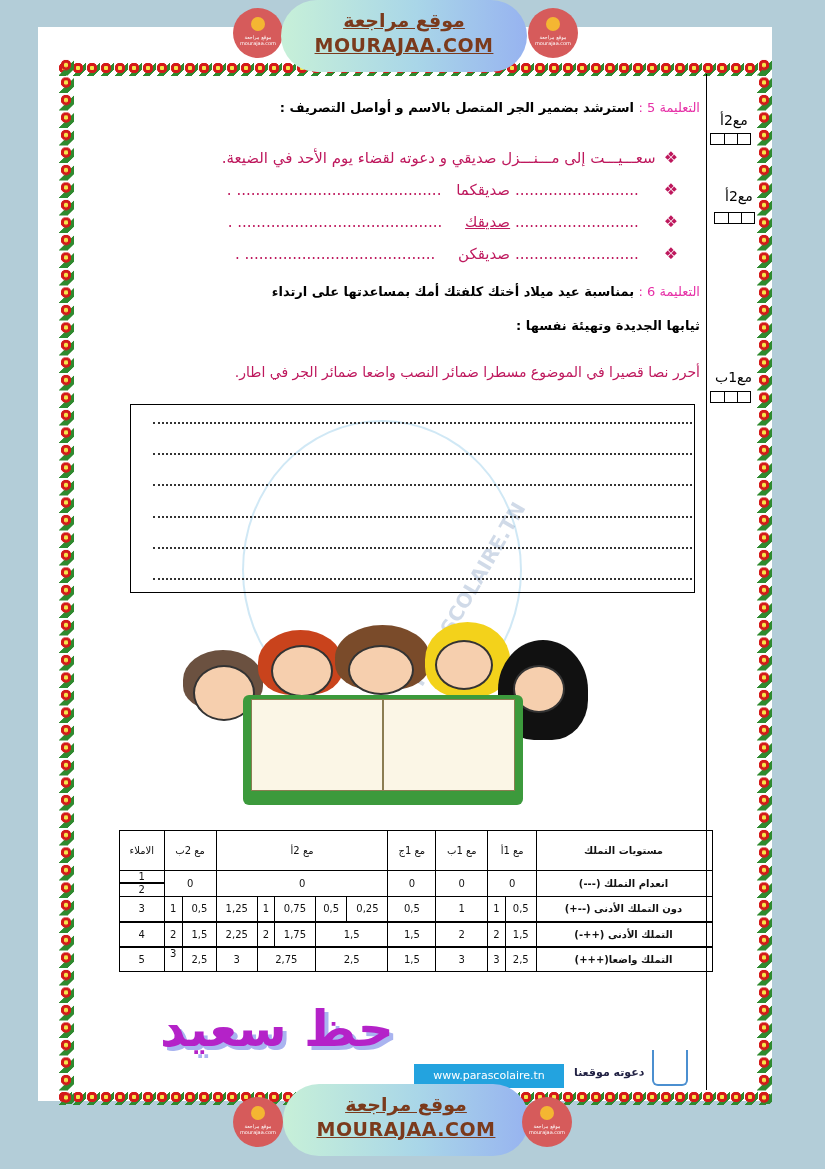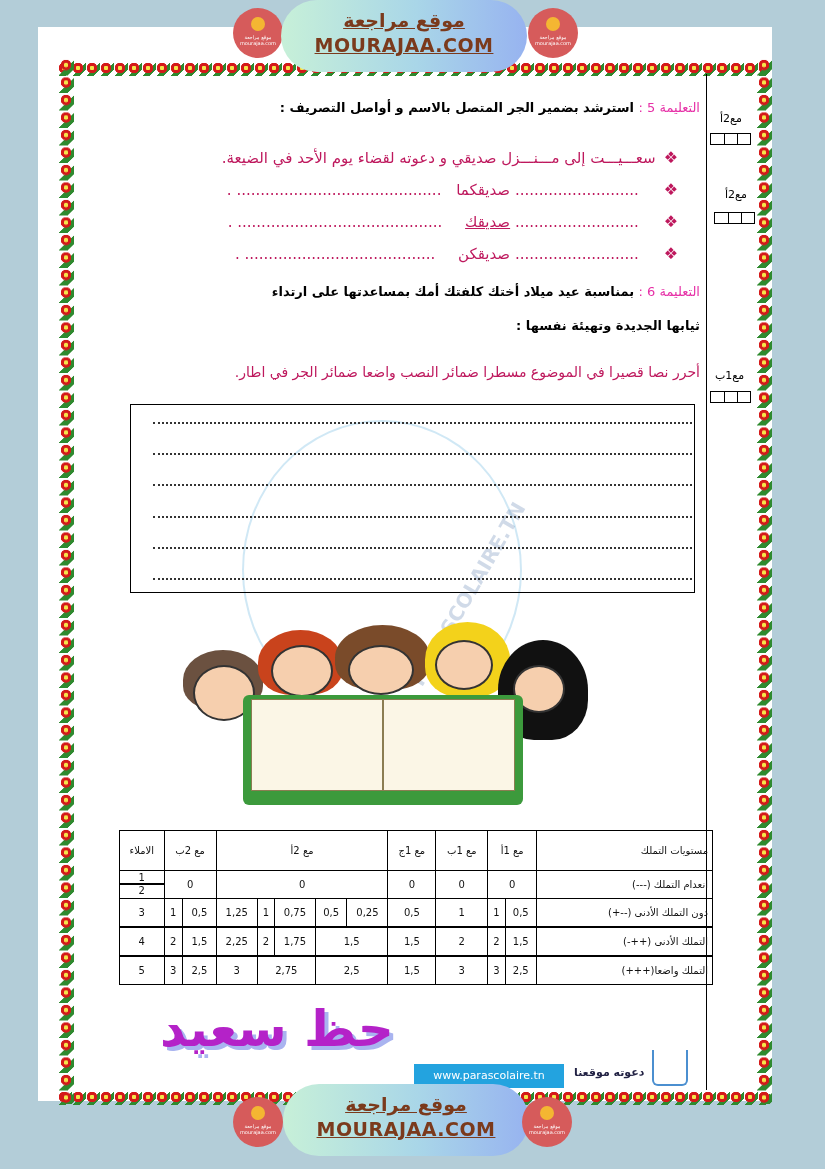--- a/index.html
+++ b/index.html
@@ -49,21 +49,21 @@
   .circle .dot { width: 14px; height: 14px; border-radius: 50%; background: #f4b632; margin: 9px auto 3px; }
   .circle .t { font-size: 5px; line-height: 6px; }
 
   
   .q-title { position: absolute; font-size: 13px; font-weight: bold; color: #000; white-space: nowrap; }
   .q-title .lbl { color: #e62fa6; font-weight: normal; }
   .line { position: absolute; font-size: 15px; color: #be185d; white-space: nowrap; }
   .bullet { font-size: 16px; margin-left: 8px; }
   .dots { letter-spacing: 1px; }
 
-  .score { position: absolute; font-size: 11px; color: #000; }
+  .score { position: absolute; font-size: 14px; color: #000; }
   .boxes { position: absolute; display: flex; border: 1.5px solid #000; height: 12px; }
   .boxes span { width: 13px; height: 100%; border-left: 1.5px solid #000; }
   .boxes span:first-child { border-left: none; }
 
   .write-box { position: absolute; left: 130px; top: 404px; width: 565px; height: 189px; border: 1.5px solid #000; }
   .write-box .wl { position: absolute; left: 22px; right: 2px; border-bottom: 2px dotted #333; height: 0; }
 
   .watermark {
     position: absolute; left: 242px; top: 420px; width: 280px; height: 300px; border-radius: 50%;
     border: 2px solid rgba(120,190,225,0.35); pointer-events: none;
@@ -76,23 +76,23 @@
   .page-l, .page-r { position: absolute; top: 4px; width: 132px; height: 92px; background: #fbf6e6; border: 1px solid #8b7d52; }
   .page-l { left: 8px; } .page-r { left: 140px; }
   .kid { position: absolute; border-radius: 50%; background: #f6cfae; border: 2px solid #333; }
   .hair { position: absolute; border-radius: 50% 50% 40% 40%; }
 
   
   table.grid {
     position: absolute; left: 119px; top: 830px; width: 594px; border-collapse: collapse;
     font-size: 10px; color: #111; direction: rtl;
   }
-  table.grid td { border: 1px solid #000; text-align: center; height: 25px; padding: 8px 2px; }
+  table.grid td { border: 1px solid #000; text-align: center; height: 25px; padding: 0 2px; }
   table.grid tr.hdr td { height: 40px; }
-  table.grid td.lvl { text-align: right; padding-right: 4px; width: 176px; }
+  table.grid td.lvl { text-align: center; padding-right: 4px; width: 176px; font-weight: bold; }
   table.grid tr.thick td { border-top: 2px solid #000; }
 
   .goodluck {
     position: absolute; left: 160px; top: 1000px; font-size: 50px; font-weight: bold; color: #b422c8;
     text-shadow: 4px 4px 0 #a9b4f0; font-family: "DejaVu Sans", sans-serif;
   }
   .site-bar { position: absolute; left: 414px; top: 1064px; width: 150px; height: 24px; background: #23a3df; color: #fff; font-size: 11px; line-height: 24px; text-align: center; }
   .visit { position: absolute; left: 574px; top: 1066px; font-size: 11px; font-weight: bold; color: #224; }
   .logo-mini { position: absolute; left: 652px; top: 1050px; width: 36px; height: 36px; border: 2px solid #4b8fd0; border-top: none; border-radius: 0 0 6px 6px; }
 </style>

